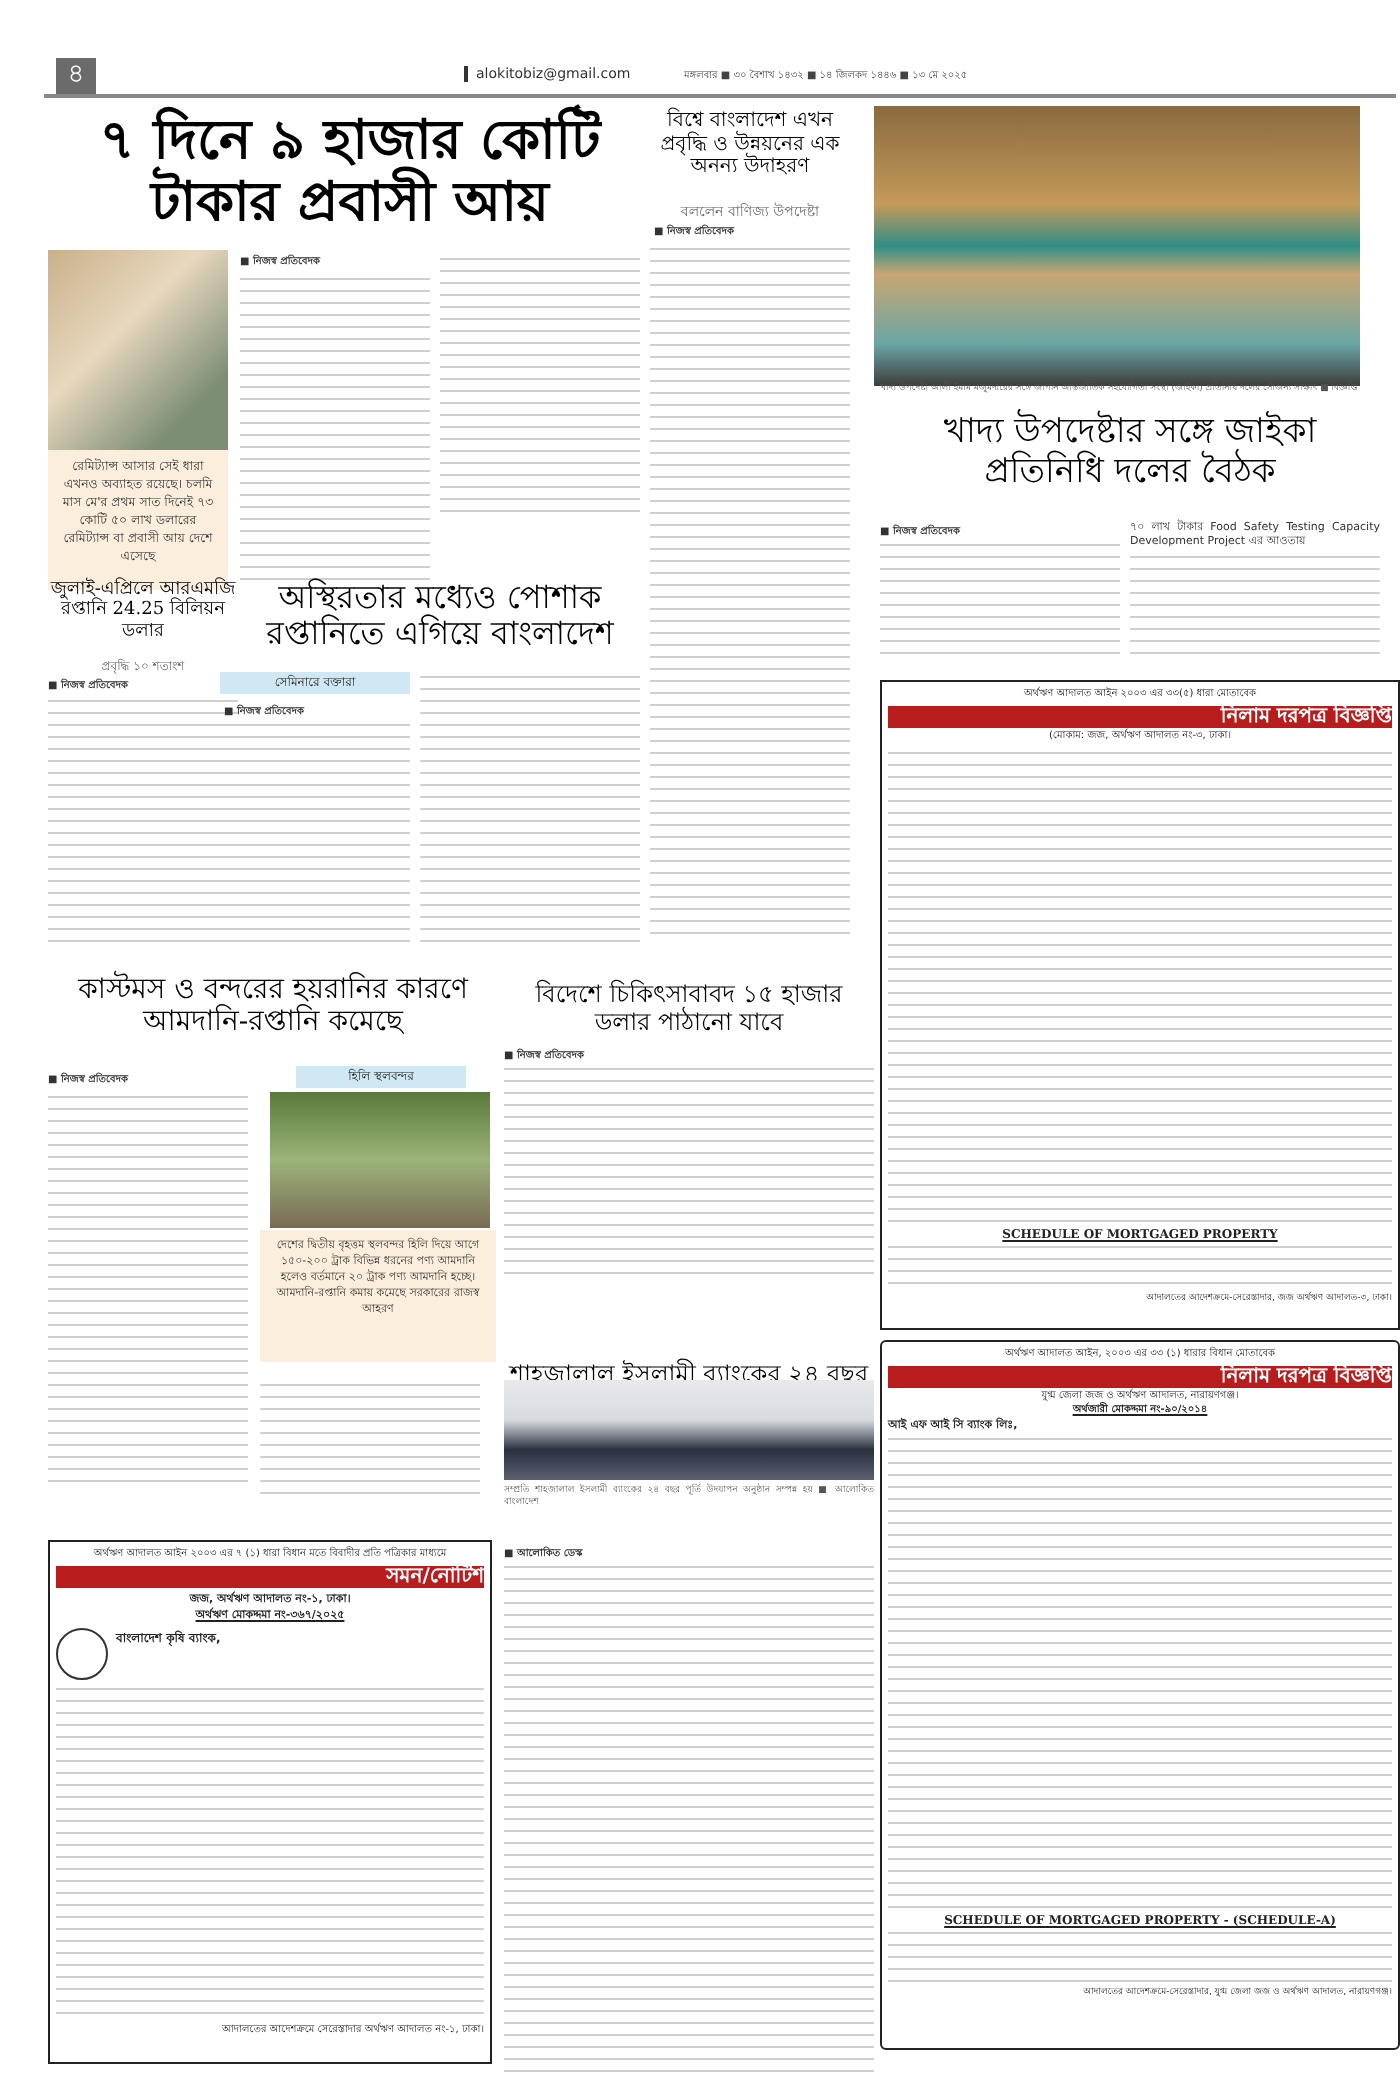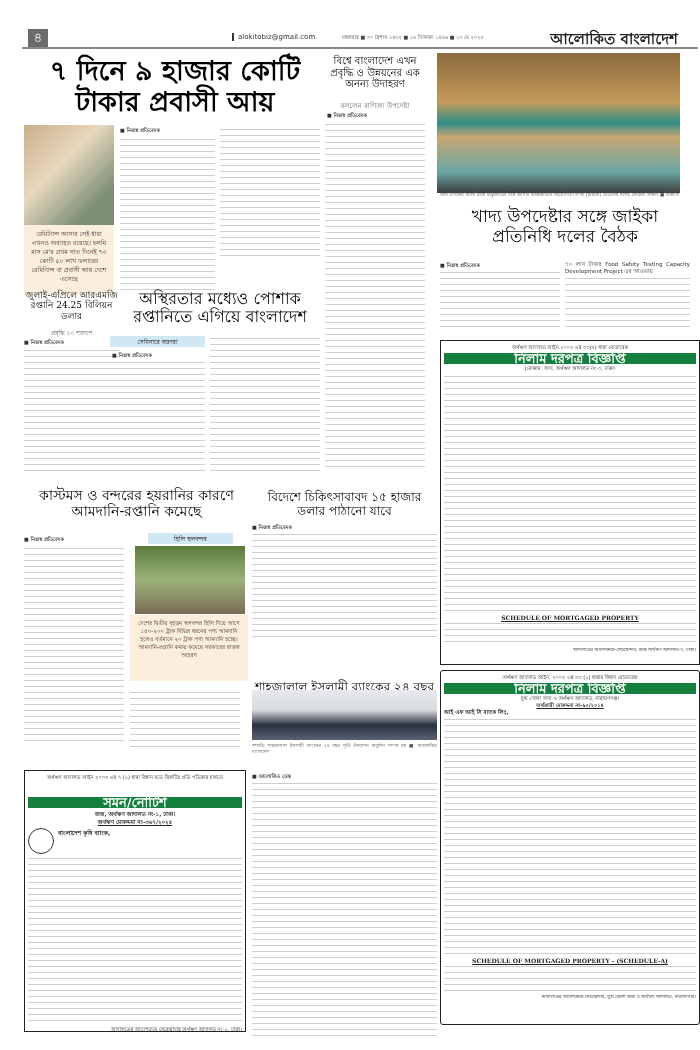--- a/index.html
+++ b/index.html
@@ -10,31 +10,30 @@
 .section{position:absolute;left:34px;top:0;font-size:15px;font-weight:bold;color:#222}
 .email{position:absolute;left:210px;top:6px;font-size:7px;color:#333;border-left:2px solid #333;padding-left:4px}
 .dateline{position:absolute;left:320px;top:7px;font-size:5px;color:#444}
 .logo{position:absolute;right:20px;top:0;font-size:15px;font-weight:bold;color:#222}
 .head{font-family:"DejaVu Serif",serif;font-weight:bold;text-align:center;color:#000000;line-height:1.15}
 .txt{font-size:4.4px;line-height:6px;color:#555;text-align:justify}
 .byline{font-size:5px;font-weight:bold;color:#333}
 .photo{background:linear-gradient(135deg,#8d7a5c,#cbb38f 40%,#6f8f7c 70%,#4e5d54)}
 .caption{background:#fbeedc;text-align:center;font-size:8px;line-height:11px;color:#333;padding:4px}
 .box{border:1.5px solid #222;padding:3px}
-.bar{background:#15803d;color:#fff;text-align:center;font-size:13px;line-height:11px;font-weight:bold}
+.bar{background:#b91c1c;color:#fff;text-align:right;font-size:10px;line-height:11px;font-weight:bold}
 .fill{background:repeating-linear-gradient(#fff 0 2px,#cfcfcf 2px 3px,#fff 3px 6px)}
 </style>
 </head>
 <body>
 
 <div class="abs header">
   <div class="pagenum">৪</div>
   <div class="email">alokitobiz@gmail.com</div>
   <div class="dateline">মঙ্গলবার ■ ৩০ বৈশাখ ১৪৩২ ■ ১৪ জিলকদ ১৪৪৬ ■ ১৩ মে ২০২৫</div>
-  <div class="logo">আলোকিত বাংলাদেশ</div>
 </div>
 
 <div class="abs head" style="left:30px;top:55px;width:290px;font-size:27px;">৭ দিনে ৯ হাজার কোটি টাকার প্রবাসী আয়</div>
 <div class="abs photo" style="left:24px;top:125px;width:90px;height:100px;background:linear-gradient(135deg,#c9b08a,#e8d8be 40%,#7d8e77 80%)"></div>
 <div class="abs caption" style="left:24px;top:225px;width:90px;height:70px;font-size:6.2px;line-height:9px">রেমিট্যান্স আসার সেই ধারা এখনও অব্যাহত রয়েছে। চলমি মাস মে'র প্রথম সাত দিনেই ৭৩ কোটি ৫০ লাখ ডলারের রেমিট্যান্স বা প্রবাসী আয় দেশে এসেছে</div>
 <div class="abs byline" style="left:120px;top:127px">■ নিজস্ব প্রতিবেদক</div>
 <div class="abs txt fill" style="left:120px;top:137px;width:95px;height:155px"></div>
 <div class="abs txt fill" style="left:220px;top:127px;width:100px;height:130px"></div>
 
 <div class="abs head" style="left:325px;top:55px;width:100px;font-size:10px;font-weight:normal">বিশ্বে বাংলাদেশ এখন প্রবৃদ্ধি ও উন্নয়নের এক অনন্য উদাহরণ</div>
@@ -74,21 +73,21 @@
 <div class="abs fill" style="left:252px;top:532px;width:185px;height:110px"></div>
 
 <div class="abs head" style="left:252px;top:681px;width:185px;font-size:12px;font-weight:normal">শাহজালাল ইসলামী ব্যাংকের ২৪ বছর পূর্তি উদযাপন</div>
 <div class="abs" style="left:252px;top:690px;width:185px;height:50px;background:linear-gradient(180deg,#e7e9ec,#d7dbe0 40%,#2a3040 70%,#5a6070)"></div>
 <div class="abs txt" style="left:252px;top:743px;width:185px;font-size:4.5px">সম্প্রতি শাহজালাল ইসলামী ব্যাংকের ২৪ বছর পূর্তি উদযাপন অনুষ্ঠান সম্পন্ন হয় ■ আলোকিত বাংলাদেশ</div>
 <div class="abs byline" style="left:252px;top:773px">■ আলোকিত ডেস্ক</div>
 <div class="abs fill" style="left:252px;top:781px;width:185px;height:255px"></div>
 
 <div class="abs box" style="left:24px;top:770px;width:222px;height:262px">
   <div style="text-align:center;font-size:5px;line-height:7px">অর্থঋণ আদালত আইন ২০০৩ এর ৭ (১) ধারা বিধান মতে বিবাদীর প্রতি পত্রিকার মাধ্যমে</div>
-  <div class="bar" style="margin-top:16px">সমন/নোটিশ</div>
+  <div class="bar" style="margin-top:2px">সমন/নোটিশ</div>
   <div style="text-align:center;font-size:5.5px;line-height:8px;margin-top:2px;font-weight:bold">জজ, অর্থঋণ আদালত নং-১, ঢাকা।</div>
   <div style="text-align:center;font-size:5.5px;line-height:8px;text-decoration:underline;font-weight:bold">অর্থঋণ মোকদ্দমা নং-৩৬৭/২০২৫</div>
   <div style="display:flex;margin-top:2px">
     <div style="width:26px;height:26px;border-radius:50%;border:1px solid #333;flex:none"></div>
     <div style="margin-left:4px;font-size:6px;font-weight:bold">বাংলাদেশ কৃষি ব্যাংক,</div>
   </div>
   <div class="fill" style="height:170px;margin-top:2px"></div>
   <div style="text-align:right;font-size:5px;line-height:7px">আদালতের আদেশক্রমে সেরেস্তাদার অর্থঋণ আদালত নং-১, ঢাকা।</div>
 </div>
 

